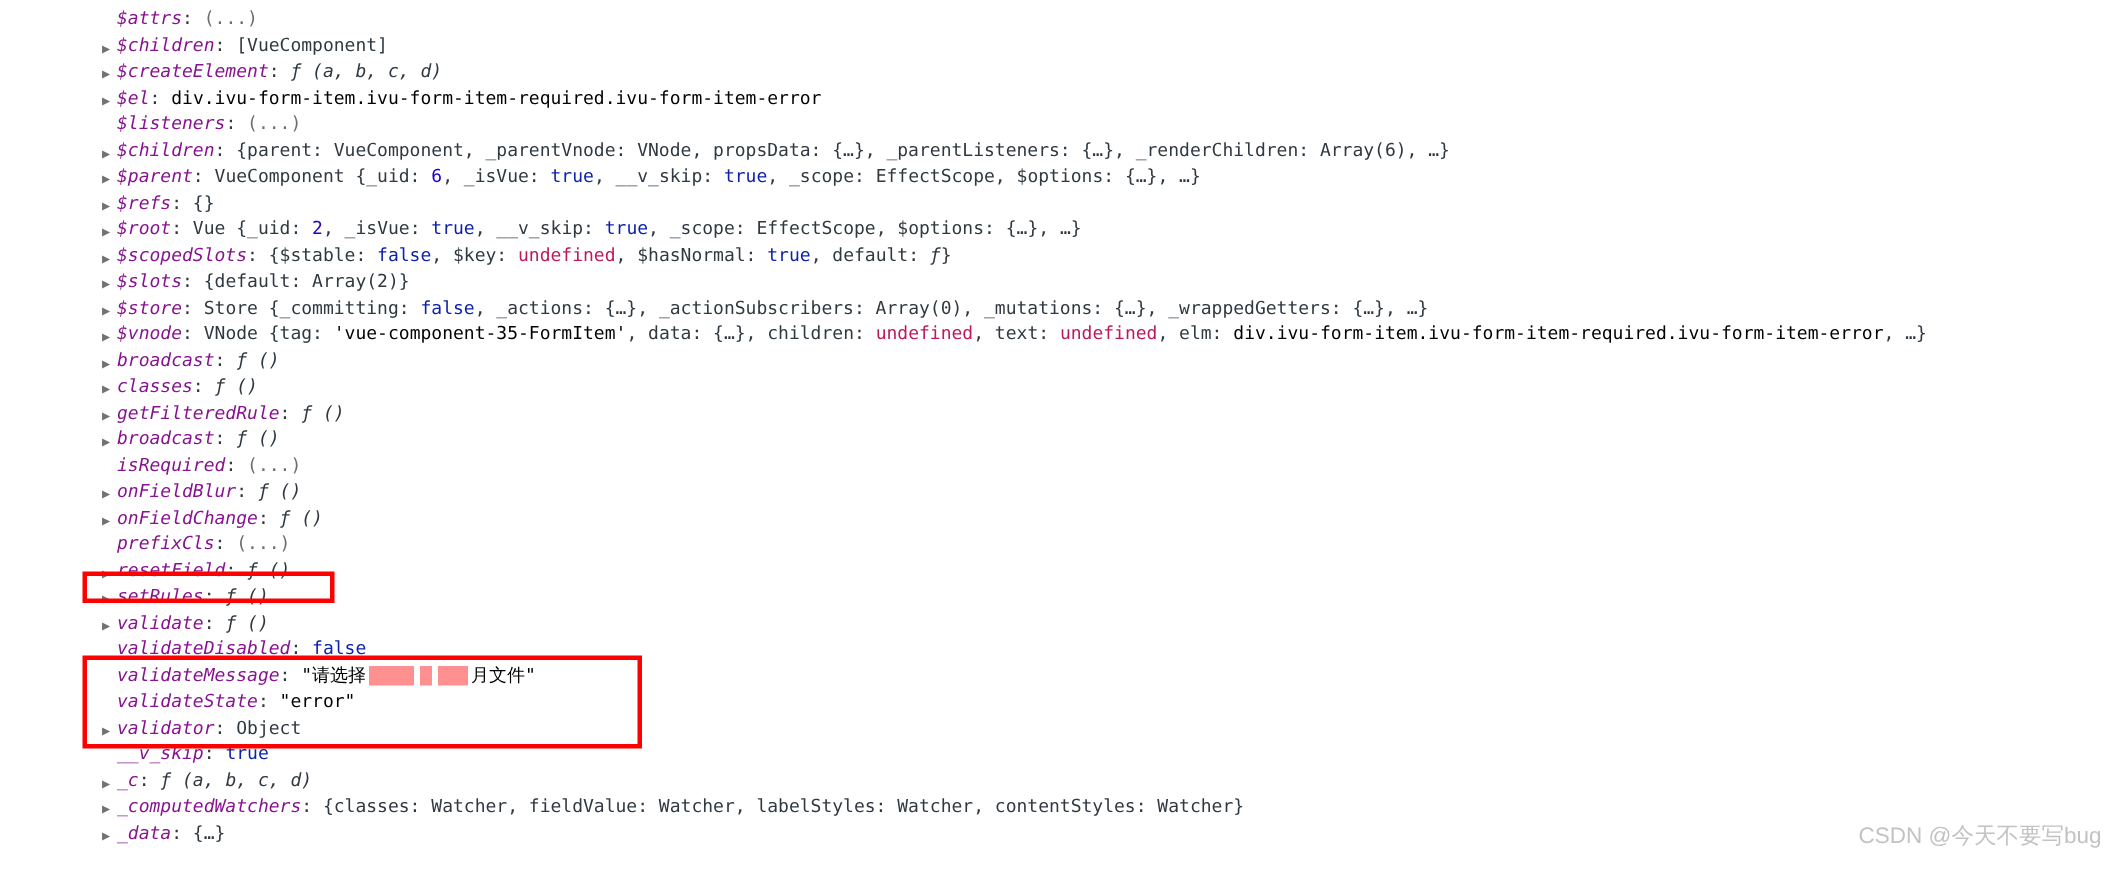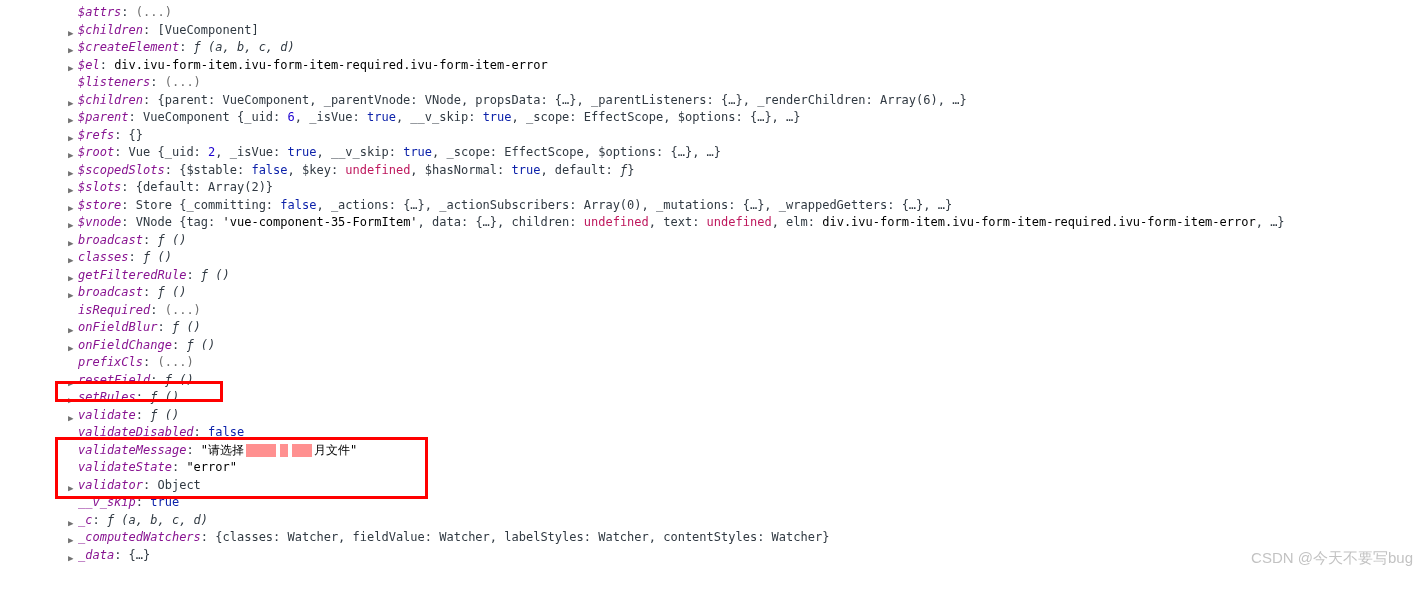--- a/index.html
+++ b/index.html
@@ -48,21 +48,21 @@
   border: 3px solid #ff0000;
   position: absolute;
   left: 55px;
   width: 373px;
   height: 62px;
   top: 437px;
   pointer-events: none;
 }
 .watermark {
   position: absolute;
-  right: 2px;
+  right: 14px;
   bottom: 2px;
   color: rgba(120,120,120,0.45);
   font-family: Arial, sans-serif;
   font-size: 15px;
   pointer-events: none;
 }
 .redact1 { display:inline-block; width:30px; height:13px; background:#ff9090; vertical-align:middle; margin:0 2px; }
 .redact2 { display:inline-block; width:8px; height:13px; background:#ff9090; vertical-align:middle; margin:0 2px; }
 .redact3 { display:inline-block; width:20px; height:13px; background:#ff9090; vertical-align:middle; margin:0 2px; }
 </style>

